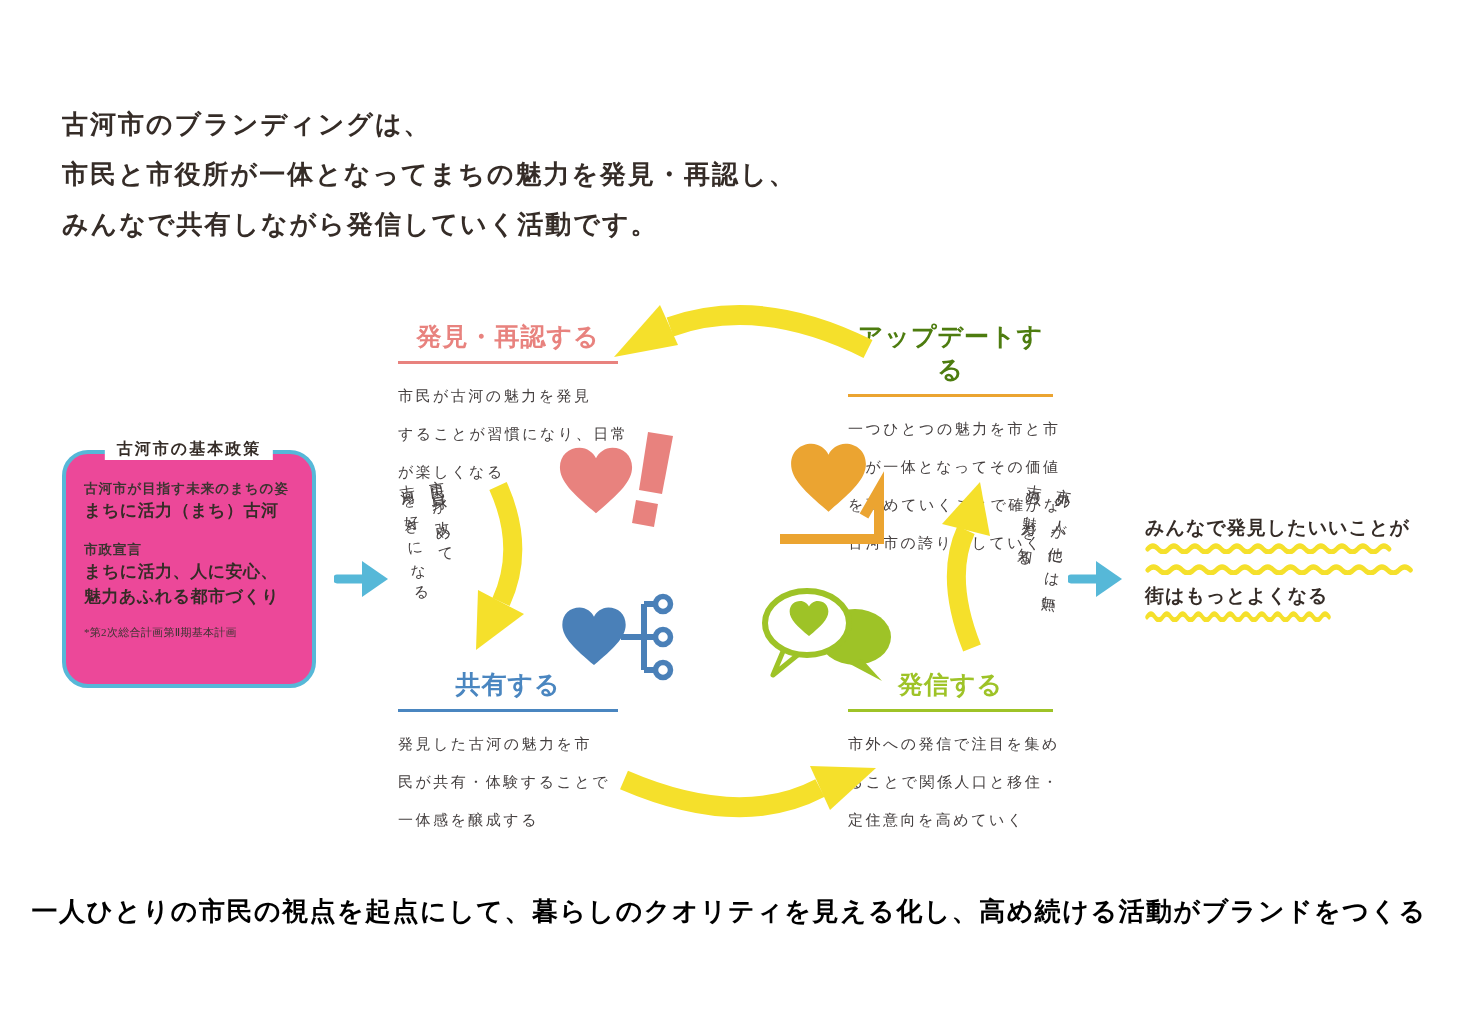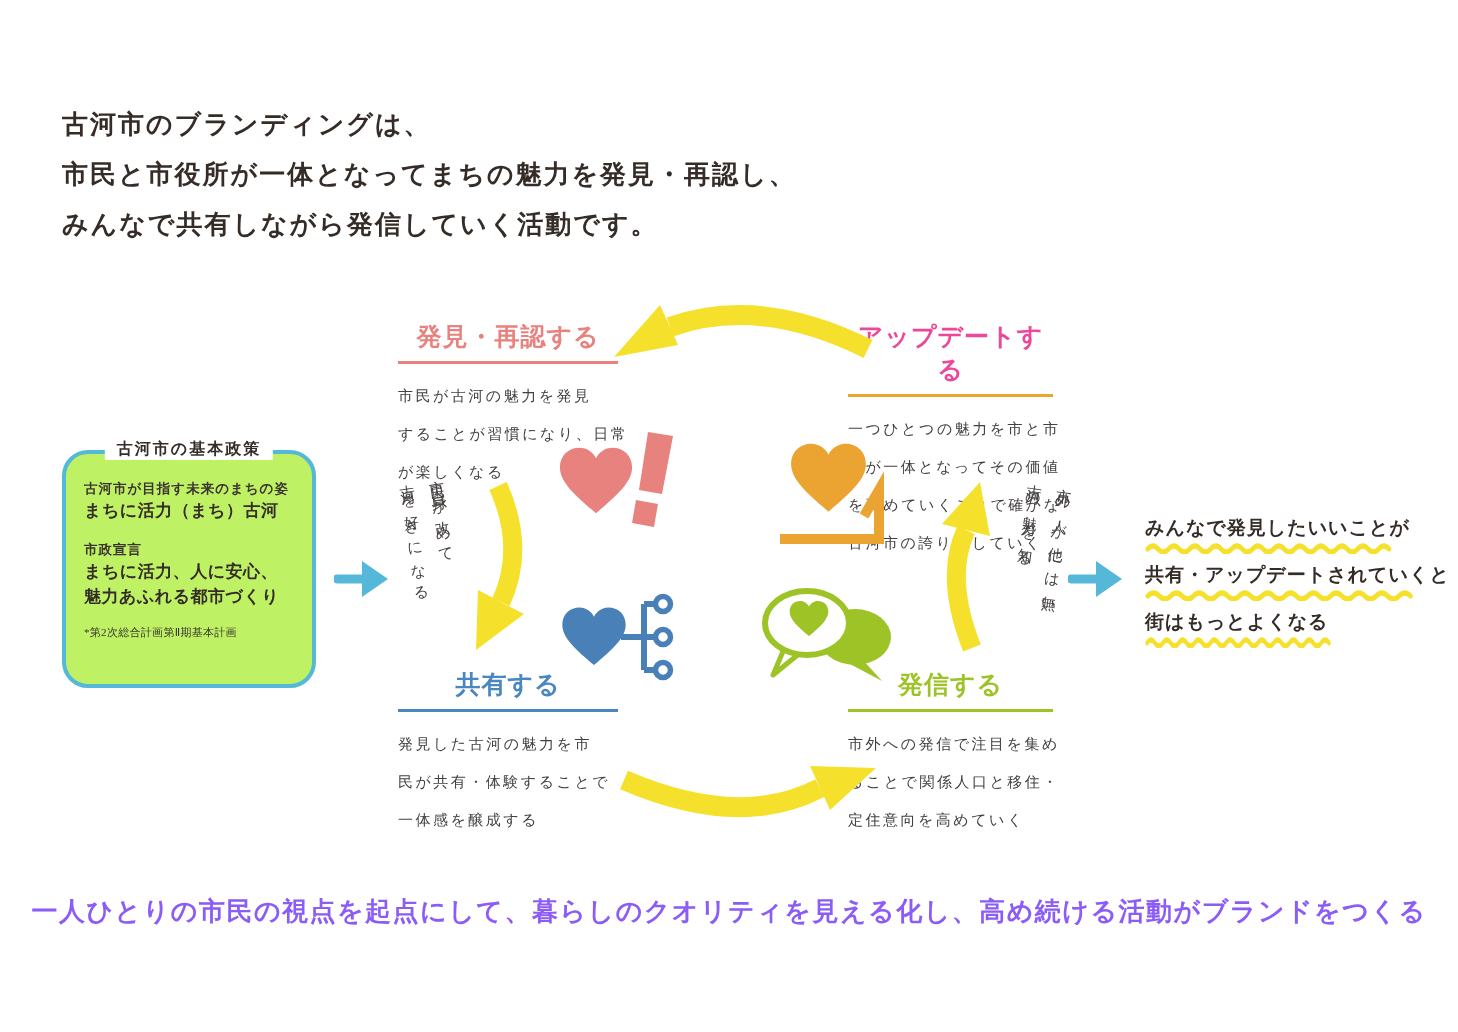--- a/index.html
+++ b/index.html
@@ -8,57 +8,57 @@
     font-family:Liberation Serif, serif;color:#3c3431;border-radius:20px;
   }
   .abs{position:absolute;}
 
   
   .headline{left:62px;top:100px;font-size:26px;font-weight:bold;letter-spacing:2px;
             line-height:50px;color:#352c27;}
 
   
   .policy-box{left:62px;top:450px;width:246px;height:230px;
-              border:4px solid #56b8d8;border-radius:26px;background:#bef264;}
+              border:4px solid #56b8d8;border-radius:26px;background:#ec4899;}
   .policy-title{position:absolute;top:-15px;left:50%;transform:translateX(-50%);
                 background:#fff;padding:0 12px;font-size:16px;font-weight:bold;
                 letter-spacing:2px;white-space:nowrap;color:#352c27;}
   .policy-content{padding:26px 20px 0 18px;}
   .p-label{font-size:13.5px;font-weight:600;letter-spacing:1px;color:#3c3431;}
   .p-strong{font-size:17px;font-weight:bold;letter-spacing:0.5px;line-height:25px;color:#352c27;}
   .p-gap{height:18px;}
   .p-note{font-size:11px;margin-top:16px;letter-spacing:0.3px;}
 
   
   .quad{position:absolute;width:252px;}
   .q-head{font-size:25px;font-weight:bold;letter-spacing:1px;text-align:center;}
   .q-line{border-bottom:3px solid;margin-top:8px;}
   .q-body{margin-top:13px;font-size:15px;line-height:38px;letter-spacing:2.5px;
           white-space:pre-line;color:#454040;}
   .w220{width:220px;text-align:center;} .w205{width:205px;}
   .c-pink{color:#e8827e;} .b-pink{border-color:#e8827e;}
-  .c-orange{color:#ec4899;} .b-orange{border-color:#eba431;}
+  .c-orange{color:#4d7c0f;} .b-orange{border-color:#eba431;}
   .c-blue{color:#4a86c0;} .b-blue{border-color:#4a86c0;}
   .c-green{color:#9ec327;} .b-green{border-color:#9ec327;}
 
   
   .v-note{position:absolute;writing-mode:vertical-rl;white-space:pre-line;
           font-size:15px;letter-spacing:5px;line-height:30px;color:#454040;}
   .v-left{left:398px;top:470px;transform:rotate(-8deg);}
   .v-right{left:1012px;top:474px;transform:rotate(8deg);}
 
   
   .outcome{left:1145px;top:516px;}
   .o-line{margin-bottom:9px;}
   .o-text{font-size:19px;font-weight:bold;letter-spacing:1px;color:#352c27;line-height:24px;}
   .o-wave{display:block;margin-top:2px;}
 
   
   .footer{left:0;top:894px;width:1458px;text-align:center;font-size:26px;font-weight:bold;
-          letter-spacing:1.5px;color:#8b5cf6;}
+          letter-spacing:1.5px;color:#000000;}
 
   svg{display:block;}
 </style>
 </head>
 <body>
 
 <div id="canvas">
 
   <div class="abs headline">
     <div>古河市のブランディングは、</div>
@@ -203,21 +203,20 @@
   </div>
 
   <div class="abs outcome">
     <div class="o-line">
       <div class="o-text">みんなで発見したいいことが</div>
       <svg class="o-wave" width="252" height="12" viewBox="0 0 288 12" preserveAspectRatio="none">
         <path d="M3,7 Q9,1 15,7 T27,7 T39,7 T51,7 T63,7 T75,7 T87,7 T99,7 T111,7 T123,7 T135,7 T147,7 T159,7 T171,7 T183,7 T195,7 T207,7 T219,7 T231,7 T243,7 T255,7 T267,7 T279,7" stroke="#f5e02b" stroke-width="5" fill="none" stroke-linecap="round"></path>
       </svg>
     </div>
     <div class="o-line">
-      <div class="o-text">共有・アップデートされていくと</div>
       <svg class="o-wave" width="274" height="12" viewBox="0 0 288 12" preserveAspectRatio="none">
         <path d="M3,7 Q9,1 15,7 T27,7 T39,7 T51,7 T63,7 T75,7 T87,7 T99,7 T111,7 T123,7 T135,7 T147,7 T159,7 T171,7 T183,7 T195,7 T207,7 T219,7 T231,7 T243,7 T255,7 T267,7 T279,7" stroke="#f5e02b" stroke-width="5" fill="none" stroke-linecap="round"></path>
       </svg>
     </div>
     <div class="o-line">
       <div class="o-text">街はもっとよくなる</div>
       <svg class="o-wave" width="190" height="12" viewBox="0 0 288 12" preserveAspectRatio="none">
         <path d="M3,7 Q9,1 15,7 T27,7 T39,7 T51,7 T63,7 T75,7 T87,7 T99,7 T111,7 T123,7 T135,7 T147,7 T159,7 T171,7 T183,7 T195,7 T207,7 T219,7 T231,7 T243,7 T255,7 T267,7 T279,7" stroke="#f5e02b" stroke-width="5" fill="none" stroke-linecap="round"></path>
       </svg>
     </div>

